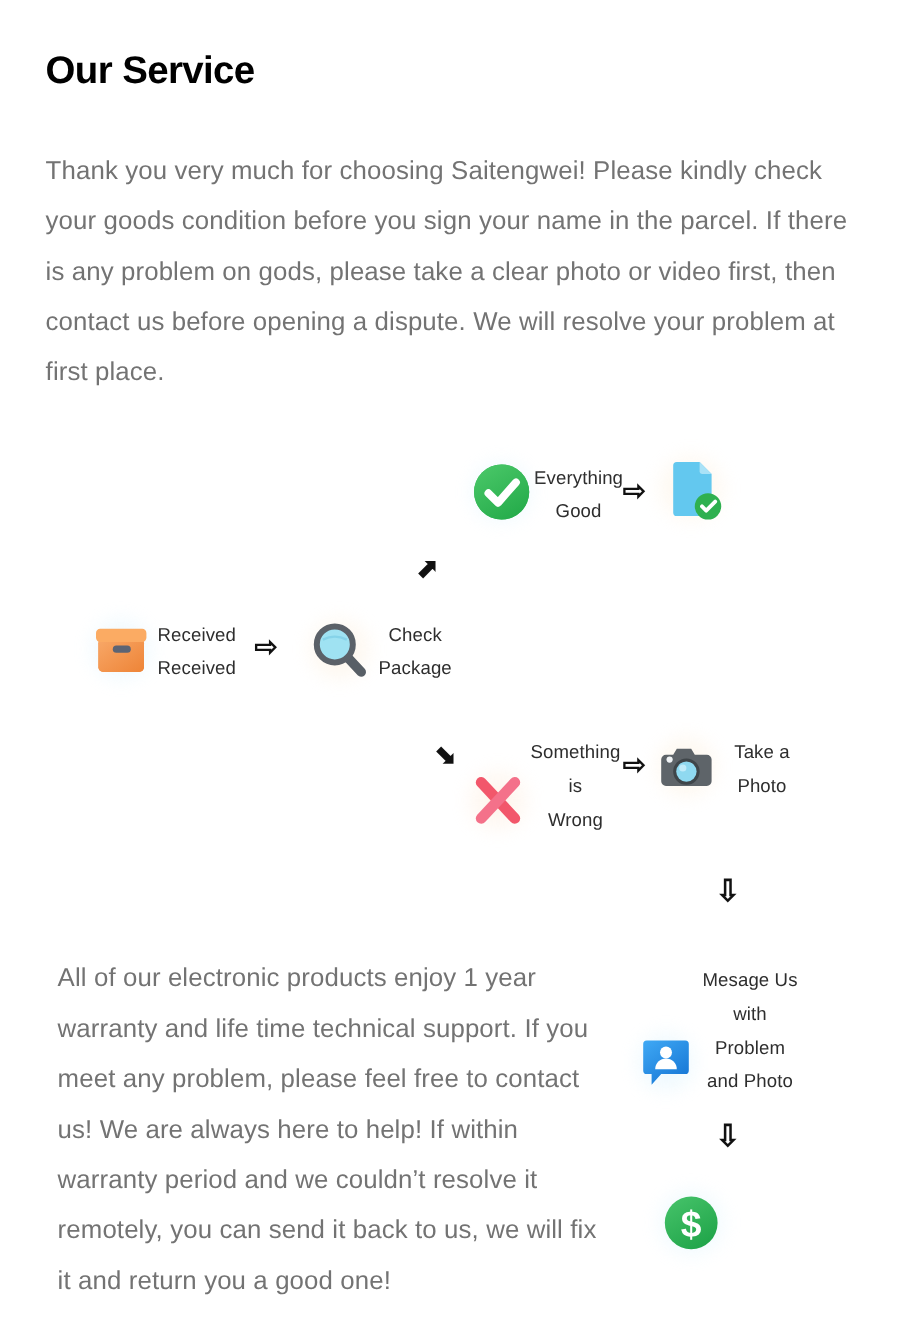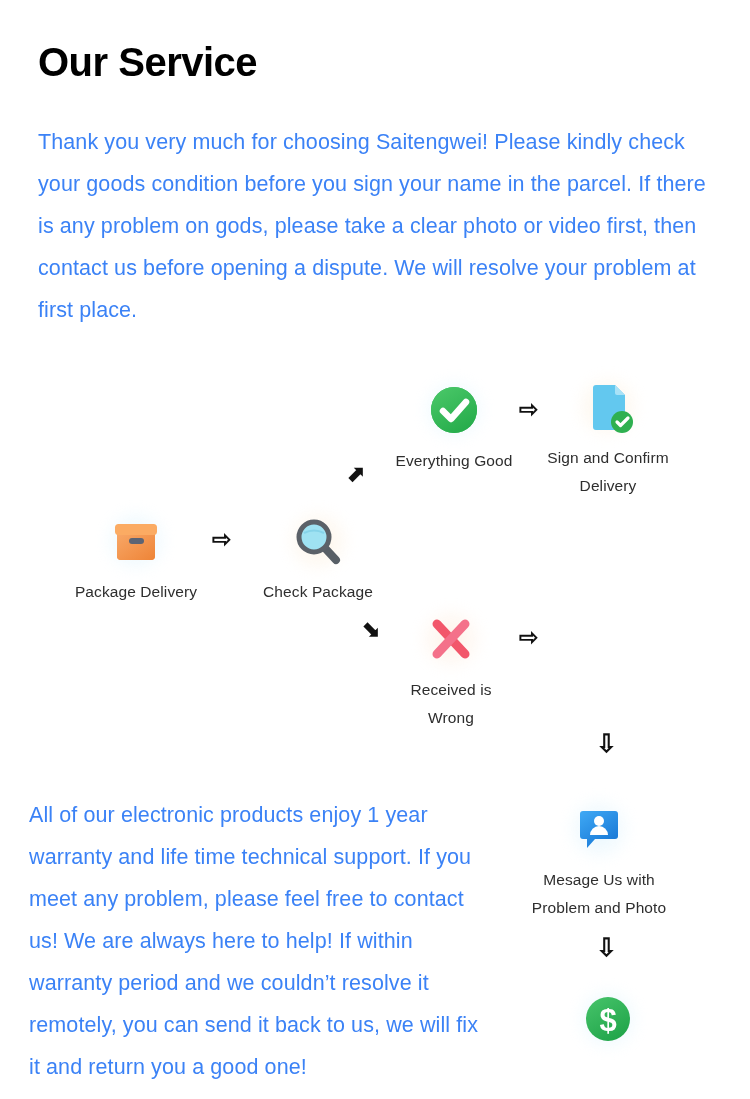--- a/index.html
+++ b/index.html
@@ -15,55 +15,55 @@
     height: 1099px;
     overflow: hidden;
     background: #ffffff;
   }
 
   
   .title {
     position: absolute;
     left: 38px;
     top: 42px;
-    font-size: 40px;
+    font-size: 32px;
     font-weight: bold;
     letter-spacing: -0.5px;
     color: #000000;
     line-height: 1.0;
   }
 
   
   .para {
     position: absolute;
-    color: #3b82f6;
+    color: #737373;
     font-size: 21.5px;
     line-height: 42px;
     font-weight: 300;
     letter-spacing: 0.1px;
   }
   .para-intro {
     left: 38px;
     top: 121px;
     width: 682px;
   }
   .para-warranty {
-    left: 29px;
+    left: 48px;
     top: 794px;
     width: 452px;
   }
 
   
   .flow { position: absolute; left: 0; top: 0; width: 750px; height: 1099px; }
 
   .node {
     position: absolute;
     display: flex;
-    flex-direction: column;
-    align-items: center;
+    flex-direction: row;
+    align-items: flex-end;
   }
   .node .icon-wrap {
     width: 62px;
     height: 62px;
     position: relative;
     display: flex;
     align-items: center;
     justify-content: center;
   }
   .node .caption {
@@ -124,21 +124,21 @@
           <defs>
             <linearGradient id="boxg" x1="0" y1="0" x2="1" y2="1">
               <stop offset="0%" stop-color="#f8a868"></stop>
               <stop offset="100%" stop-color="#ee8437"></stop>
             </linearGradient>
           </defs>
           <rect x="7" y="11" width="42" height="11" rx="3.5" fill="#fbab63"></rect>
           <rect x="21" y="25" width="15" height="6" rx="3" fill="#5c6474"></rect>
         </svg>
       </div>
-      <div class="caption">Package Delivery</div>
+      <div class="caption">Received Received</div>
     </div>
 
     <div class="arrow arrow-right" style="left:212px; top:528px;">⇨</div>
 
     <div class="node" style="left:255px; top:510px; width:126px;">
       <div class="icon-wrap">
         <div class="glow glow-cream"></div>
         <svg class="art" width="56" height="56" viewBox="0 0 56 56">
           <line x1="33" y1="33" x2="46" y2="47" stroke="#585f66" stroke-width="8" stroke-linecap="round"></line>
           <circle cx="24" cy="24" r="15" fill="#9fe2f2"></circle>
@@ -174,40 +174,51 @@
     <div class="node" style="left:545px; top:376px; width:126px;">
       <div class="icon-wrap">
         <div class="glow glow-cream"></div>
         <svg class="art" width="54" height="56" viewBox="0 0 54 56">
           <path d="M12 6 h22 l10 10 v32 a3 3 0 0 1 -3 3 H15 a3 3 0 0 1 -3 -3 V9 a3 3 0 0 1 3 -3 z" fill="#63c8ef"></path>
           <path d="M34 6 l10 10 h-8 a2 2 0 0 1 -2 -2 z" fill="#a9e2f7"></path>
           <circle cx="41" cy="43" r="11" fill="#2fb050"></circle>
           <path d="M36 43 l3.5 3.5 L47 39" stroke="#ffffff" stroke-width="3.2" fill="none" stroke-linecap="round" stroke-linejoin="round"></path>
         </svg>
       </div>
-      <div class="caption">Sign and Confirm
-Delivery</div>
     </div>
 
     <div class="arrow arrow-diag" style="left:362px; top:619px;">⬊</div>
 
     <div class="node" style="left:388px; top:608px; width:126px;">
       <div class="icon-wrap">
         <div class="glow glow-peach"></div>
         <svg class="art" width="54" height="54" viewBox="0 0 54 54">
           <line x1="13" y1="12" x2="41" y2="42" stroke="#f2576b" stroke-width="9" stroke-linecap="round"></line>
           <line x1="41" y1="12" x2="13" y2="42" stroke="#f4718a" stroke-width="9" stroke-linecap="round"></line>
         </svg>
       </div>
-      <div class="caption">Received is
+      <div class="caption">Something is
 Wrong</div>
     </div>
 
     <div class="arrow arrow-right" style="left:519px; top:626px;">⇨</div>
 
+    <div class="node" style="left:545px; top:608px; width:126px;">
+      <div class="icon-wrap">
+        <div class="glow glow-cream"></div>
+        <svg class="art" width="54" height="54" viewBox="0 0 54 54">
+          <path d="M19 12 h12 l3 5 h10 a4 4 0 0 1 4 4 v18 a4 4 0 0 1 -4 4 H10 a4 4 0 0 1 -4 -4 V21 a4 4 0 0 1 4 -4 h6 z" fill="#5e6469"></path>
+          <circle cx="27" cy="31" r="11" fill="#3f4549"></circle>
+          <circle cx="27" cy="31" r="8.5" fill="#8fd9f0"></circle>
+          <circle cx="24" cy="28" r="3" fill="#c9eefb" opacity=".85"></circle>
+          <circle cx="13" cy="21" r="2.6" fill="#f0f3f5"></circle>
+        </svg>
+      </div>
+      <div class="caption">Take a Photo</div>
+    </div>
 
     <div class="arrow arrow-down" style="left:596px; top:731px;">⇩</div>
 
     <div class="node" style="left:529px; top:798px; width:140px;">
       <div class="icon-wrap">
         <div class="glow glow-blue"></div>
         <svg class="art" width="52" height="52" viewBox="0 0 52 52">
           <path d="M10 8 h32 a3 3 0 0 1 3 3 v22 a3 3 0 0 1 -3 3 H22 l-8 9 v-9 h-4 a3 3 0 0 1 -3 -3 V11 a3 3 0 0 1 3 -3 z" fill="url(#msgg)"></path>
           <defs>
             <linearGradient id="msgg" x1="0" y1="0" x2="0.7" y2="1">

